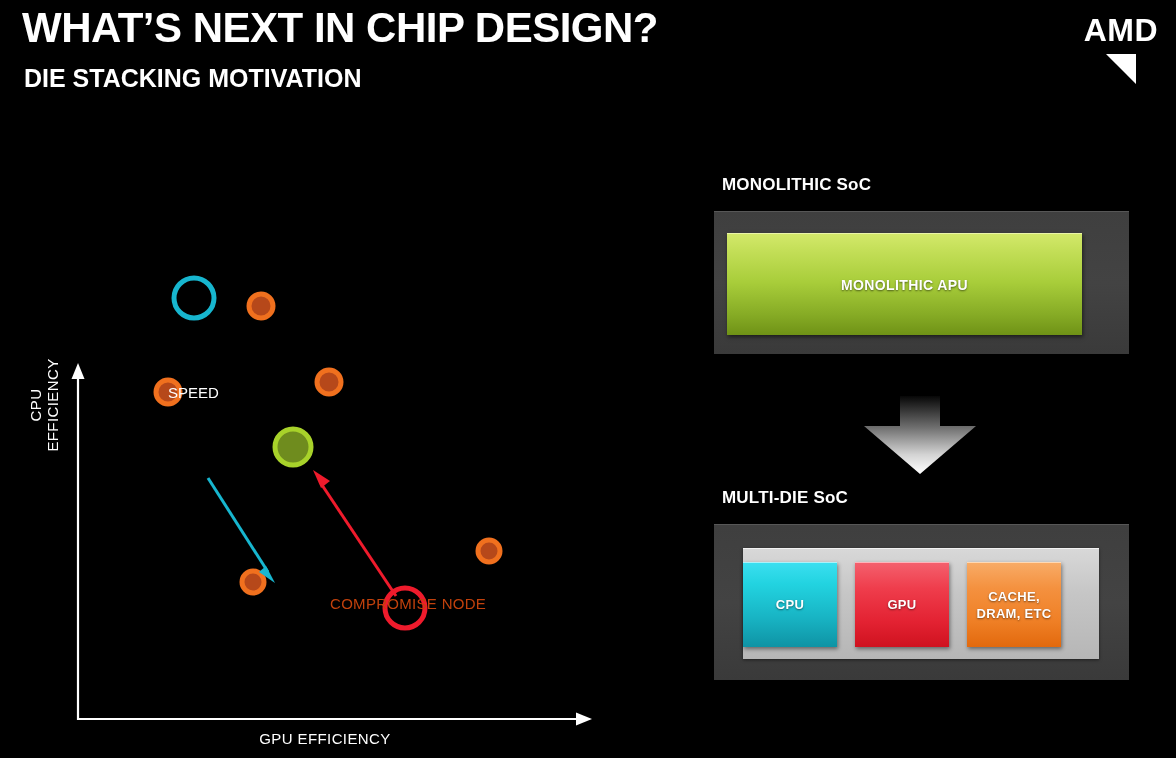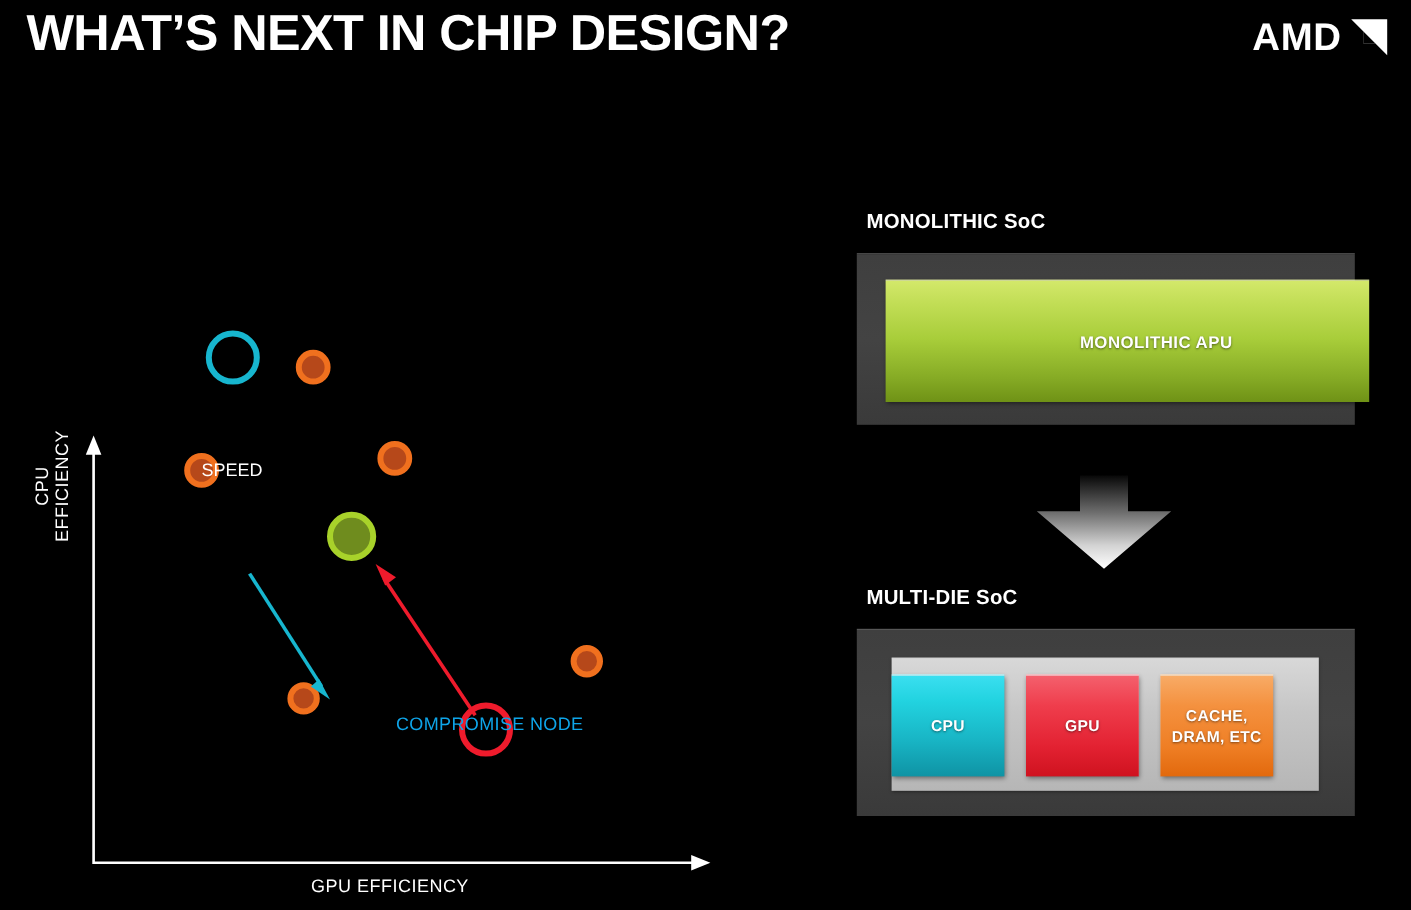--- a/index.html
+++ b/index.html
@@ -18,21 +18,21 @@
     font-size:42px;font-weight:bold;letter-spacing:-0.5px;
     color:#ffffff;white-space:nowrap;
   }
   #slide-subtitle{
     position:absolute;left:24px;top:64px;
     font-size:25px;font-weight:bold;letter-spacing:0px;
     color:#ffffff;white-space:nowrap;
   }
   #amd-logo{
     position:absolute;right:18px;top:14px;
-    display:flex;align-items:center;gap:6px;
+    display:flex;align-items:center;gap:6px;flex-direction:column;
   }
   #amd-wordmark{
     font-size:32px;font-weight:bold;letter-spacing:0.5px;color:#fff;line-height:1;
   }
   #amd-arrow-mark{display:block;}
 
   
   #chart-panel{position:absolute;left:0;top:160px;width:660px;height:598px;}
   #chart-svg{position:absolute;left:0;top:0;}
   #y-axis-label{
@@ -40,41 +40,41 @@
     text-align:center;font-size:15px;color:#fff;letter-spacing:0.4px;
     transform:rotate(-90deg);transform-origin:center center;
   }
   #x-axis-label{
     position:absolute;left:200px;top:570px;width:250px;text-align:center;
     font-size:15px;color:#fff;letter-spacing:0.4px;
   }
   #cpu-annotation{position:absolute;left:168px;top:222px;line-height:22px;}
   #cpu-annotation .ln1{font-size:15px;color:#fff;}
   #cpu-annotation .ln2{font-size:15px;font-weight:normal;color:#fff;}
-  #compromise-label{position:absolute;left:330px;top:435px;font-size:15px;color:#0ea5e9;letter-spacing:0.3px;}
+  #compromise-label{position:absolute;left:330px;top:435px;font-size:15px;color:#c2410c;letter-spacing:0.3px;}
 
   
   #soc-panel{position:absolute;left:700px;top:160px;width:476px;height:598px;}
   .soc-heading{
     position:absolute;font-size:17px;font-weight:bold;color:#ffffff;letter-spacing:0.2px;white-space:nowrap;
   }
   .soc-frame{
     position:absolute;
     background:linear-gradient(180deg,#3f3f3f 0%,#434343 50%,#3a3a3a 100%);
     border-top:1px solid #575757;
     box-shadow:0 1px 3px rgba(0,0,0,0.8);
   }
   #traditional-heading{left:22px;top:15px;}
   #traditional-frame{left:14px;top:51px;width:415px;height:142px;}
   #monolithic-die{
-    position:absolute;left:24px;top:21px;width:355px;height:101px;
+    position:absolute;left:13px;top:21px;width:355px;height:101px;
     background:linear-gradient(180deg,#d3e86a 0%,#c2de56 18%,#a8cd3a 48%,#86ab25 80%,#6f9216 100%);
     border-top:1px solid #eaf5a8;
     box-shadow:1px 2px 4px rgba(0,0,0,0.55);
-    display:flex;align-items:center;justify-content:center;padding-left:48px;
+    display:flex;align-items:center;justify-content:center;
   }
   #monolithic-die-label{
     font-size:14px;font-weight:bold;color:#ffffff;letter-spacing:0.4px;
     text-shadow:0 1px 2px rgba(0,0,0,0.55);
   }
 
   #transition-arrow{position:absolute;left:160px;top:236px;}
 
   #multidie-heading{left:22px;top:328px;}
   #multidie-frame{left:14px;top:364px;width:415px;height:155px;}
@@ -95,20 +95,21 @@
   .die-cpu{background:linear-gradient(180deg,#3adff0 0%,#22d3e0 25%,#18b4c4 65%,#0f93a4 100%);border-top:1px solid #a9f2fa;}
   .die-gpu{background:linear-gradient(180deg,#f4606d 0%,#ef3d4c 30%,#e32232 70%,#cf121f 100%);border-top:1px solid #ffb4bb;}
   .die-cache{background:linear-gradient(180deg,#f8ab66 0%,#f4913f 30%,#ef7f25 70%,#e2690d 100%);border-top:1px solid #ffd9b4;}
 </style>
 </head>
 <body>
 
 <div class="slide">
 
   <div id="slide-title">WHAT’S NEXT IN CHIP DESIGN?</div>
+  <div id="slide-subtitle">DIE STACKING MOTIVATION</div>
 
   <div id="amd-logo">
     <span id="amd-wordmark">AMD</span>
     <svg id="amd-arrow-mark" width="34" height="34" viewBox="0 0 34 34">
       <path d="M2 2 H32 V32 L22 22 H12 V12 L2 2 Z" fill="#ffffff"></path>
       <path d="M12 12 V22 H22 Z" fill="#000000"></path>
     </svg>
   </div>
 
   <div id="chart-panel">

